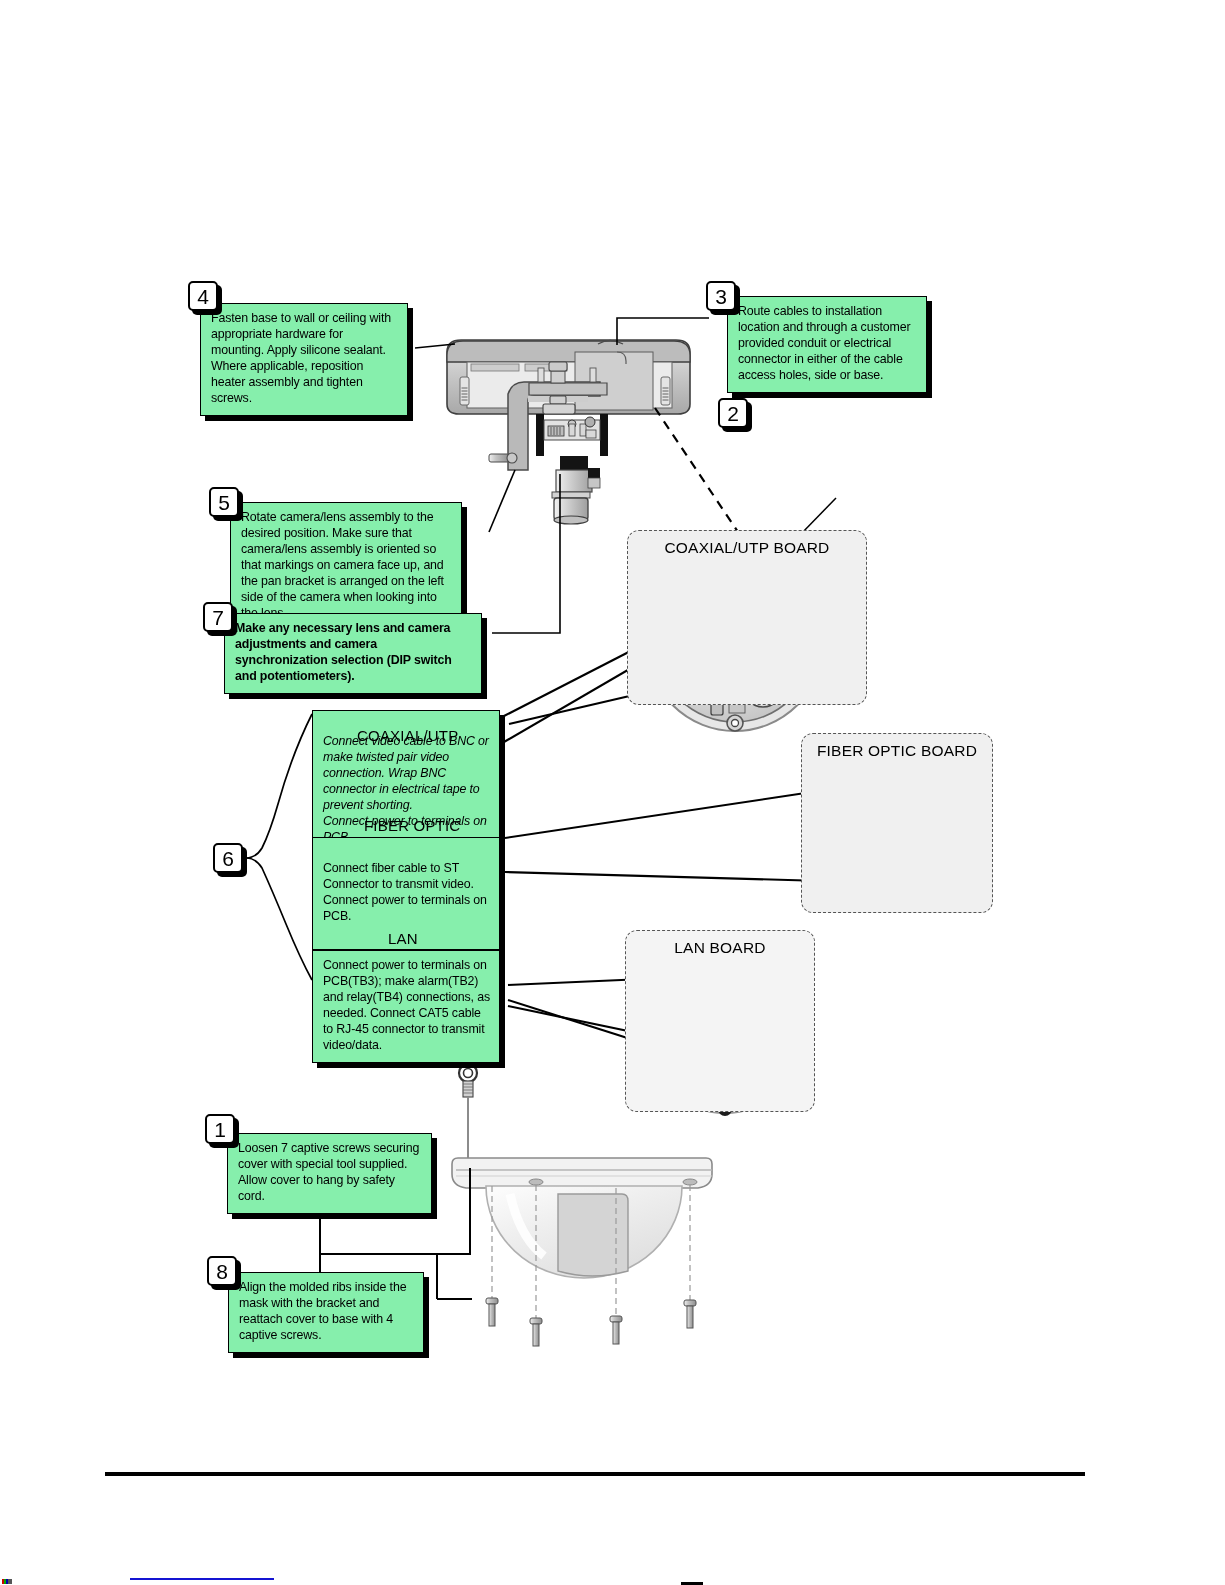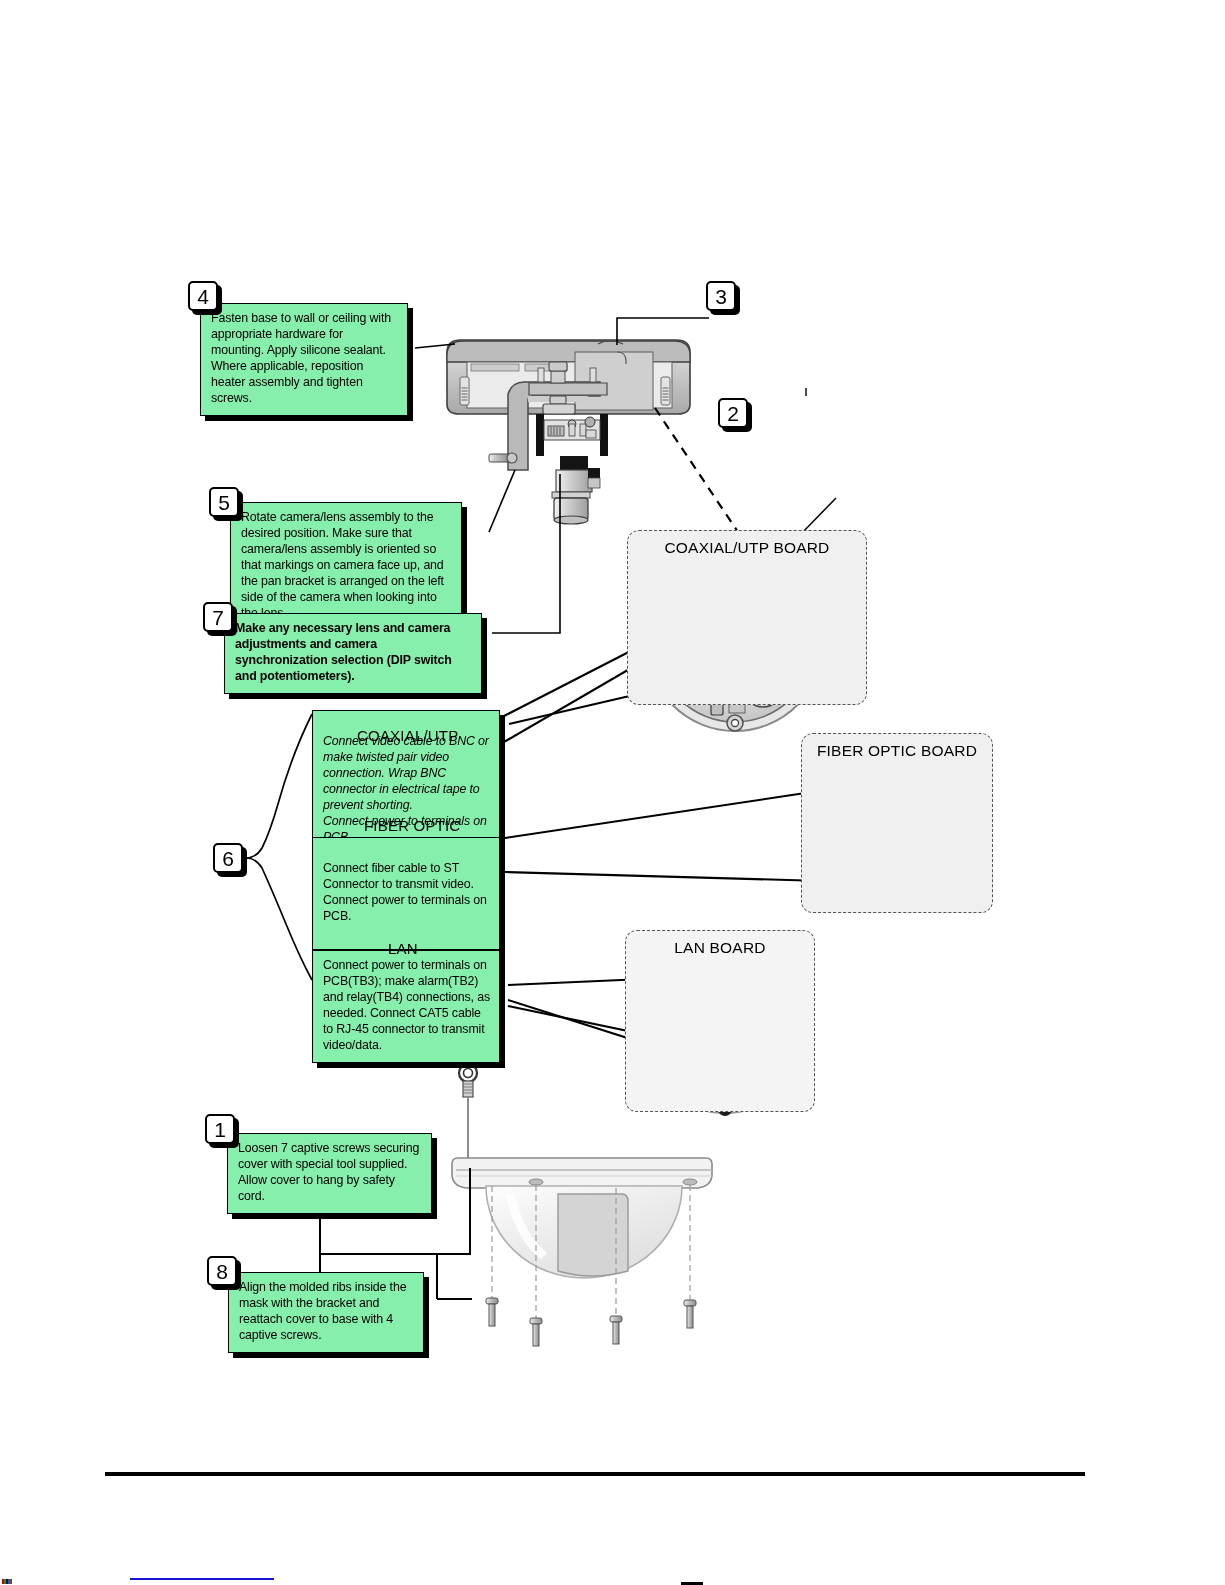--- a/index.html
+++ b/index.html
@@ -510,20 +510,23 @@
 <div class="boardpanel" style="left:801px;top:733px;width:192px;height:180px;">
   <div class="boardtitle">FIBER OPTIC BOARD</div>
 </div>
 
 <div class="badge" style="left:188px;top:281px;">4</div>
 <div class="callout" style="left:200px;top:303px;width:208px;">
   <p>Fasten base to wall or ceiling with appropriate hardware for mounting. Apply silicone sealant. Where applicable, reposition heater assembly and tighten screws.</p>
 </div>
 
 <div class="badge" style="left:706px;top:281px;">3</div>
+<div class="callout" style="left:727px;top:296px;width:200px;">
+  <p>Route cables to installation location and through a customer provided conduit or electrical connector in either of the cable access holes, side or base.</p>
+</div>
 
 <div class="badge" style="left:718px;top:398px;">2</div>
 
 <div class="badge" style="left:209px;top:487px;">5</div>
 <div class="callout" style="left:230px;top:502px;width:232px;">
   <p>Rotate camera/lens assembly to the desired position. Make sure that camera/lens assembly is oriented so that markings on camera face up, and the pan bracket is arranged on the left side of the camera when looking into the lens.</p>
 </div>
 
 <div class="badge" style="left:203px;top:602px;">7</div>
 <div class="callout" style="left:224px;top:613px;width:258px;font-weight:bold;">
@@ -537,21 +540,21 @@
   <p>Connect video cable to BNC or make twisted pair video connection. Wrap BNC connector in electrical tape to prevent shorting.
 Connect power to  terminals on PCB.</p>
 </div>
 
 <div class="grouplabel" style="left:364px;top:817px;">FIBER OPTIC</div>
 <div class="callout" style="left:312px;top:837px;width:188px;white-space:pre-line;">
   <p>Connect fiber cable to ST Connector to transmit video.
 Connect power to  terminals on PCB.</p>
 </div>
 
-<div class="grouplabel" style="left:388px;top:930px;margin-top:10px;">LAN</div>
+<div class="grouplabel" style="left:388px;top:930px;">LAN</div>
 <div class="callout" style="left:312px;top:950px;width:188px;">
   <p>Connect power to terminals on PCB(TB3); make alarm(TB2) and relay(TB4) connections, as needed. Connect CAT5 cable to RJ-45 connector to transmit video/data.</p>
 </div>
 
 <div class="badge" style="left:205px;top:1114px;">1</div>
 <div class="callout" style="left:227px;top:1133px;width:205px;">
   <p>Loosen 7 captive screws securing cover with special tool supplied. Allow cover to hang by safety cord.</p>
 </div>
 
 <div class="badge" style="left:207px;top:1256px;">8</div>

